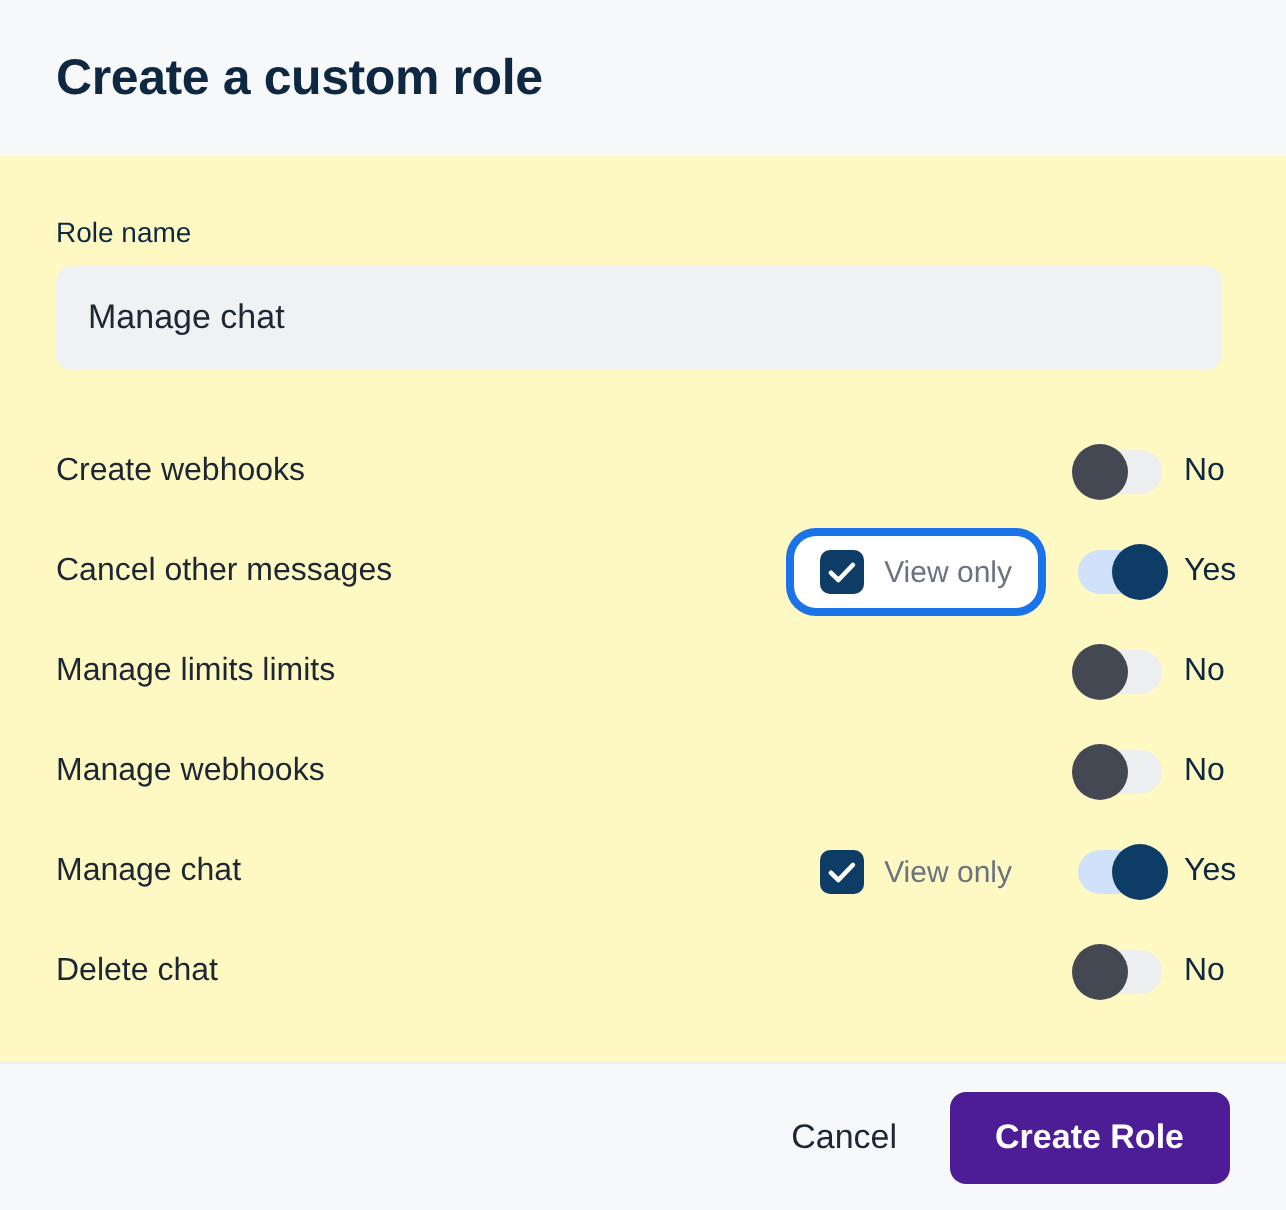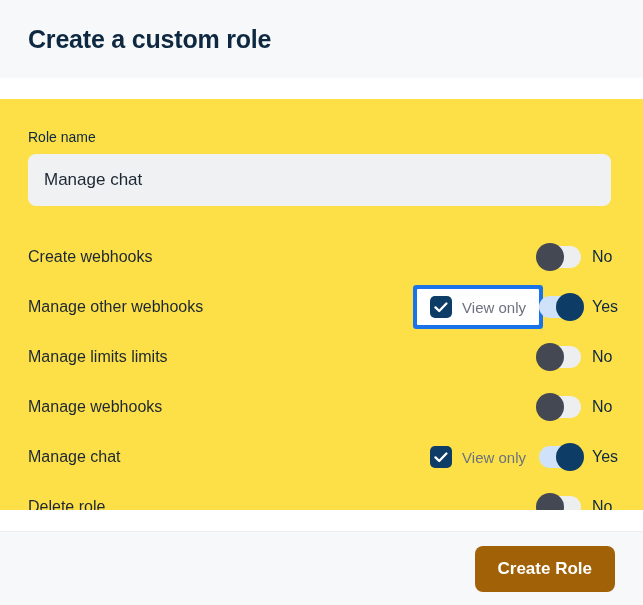--- a/index.html
+++ b/index.html
@@ -13,21 +13,20 @@
   }
 
   .modal {
     position: relative;
     width: 643px;
     height: 605px;
     background: #ffffff;
     display: flex;
     flex-direction: column;
     overflow: hidden;
-    gap: 21px;
   }
 
   
   .modal-header {
     height: 78px;
     background: #f7f8fa;
     display: flex;
     align-items: center;
     padding: 0 28px;
     flex: 0 0 auto;
@@ -35,21 +34,21 @@
   .modal-title {
     font-size: 25px;
     font-weight: 700;
     color: #0d2840;
     letter-spacing: -0.2px;
   }
 
   
   .modal-body {
     flex: 1 1 auto;
-    background: #fde047;
+    background: #fef9c3;
     padding: 30px 28px 0 28px;
     overflow: hidden;
   }
 
   .field-group { margin-bottom: 26px; }
 
   .field-label {
     display: block;
     font-size: 14px;
     color: #0d2840;
@@ -93,22 +92,22 @@
     flex: 0 0 auto;
     justify-content: flex-end;
   }
 
   
   .viewonly {
     display: flex;
     align-items: center;
     gap: 10px;
     padding: 7px 13px;
-    border-radius: 1px;
-    margin-right: 0;
+    border-radius: 11px;
+    margin-right: 20px;
   }
   .viewonly.focused {
     background: #ffffff;
     box-shadow: 0 0 0 4px #1a73e8;
   }
   .viewonly.hidden { visibility: hidden; }
 
   .checkbox {
     width: 22px;
     height: 22px;
@@ -179,21 +178,21 @@
     background: none;
     border: none;
     font-family: "Liberation Sans", sans-serif;
     font-size: 17px;
     color: #1c2733;
     cursor: pointer;
     padding: 8px 4px;
   }
 
   .btn-primary {
-    background: #a16207;
+    background: #4c1d95;
     border: none;
     border-radius: 8px;
     color: #ffffff;
     font-family: "Liberation Sans", sans-serif;
     font-size: 17px;
     font-weight: 600;
     padding: 13px 23px;
     cursor: pointer;
   }
 </style>
@@ -223,21 +222,21 @@
             </div>
             <div class="toggle-wrap">
               <div class="toggle off">
                 <span class="knob"></span>
               </div>
               <span class="toggle-text">No</span>
             </div>
           </div>
         </div>
         <div class="perm-row">
-          <div class="perm-label">Manage other webhooks</div>
+          <div class="perm-label">Cancel other messages</div>
           <div class="perm-controls">
             <div class="viewonly focused">
               <span class="checkbox">
                 <svg width="14" height="11" viewBox="0 0 14 11">
                   <path d="M1.5 5.4 L5.2 9 L12.4 1.5" fill="none" stroke="#ffffff" stroke-width="2.3" stroke-linecap="round" stroke-linejoin="round"></path>
                 </svg>
               </span>
               <span class="viewonly-label">View only</span>
             </div>
             <div class="toggle-wrap">
@@ -291,35 +290,36 @@
             </div>
             <div class="toggle-wrap">
               <div class="toggle on">
                 <span class="knob"></span>
               </div>
               <span class="toggle-text">Yes</span>
             </div>
           </div>
         </div>
         <div class="perm-row">
-          <div class="perm-label">Delete role</div>
+          <div class="perm-label">Delete chat</div>
           <div class="perm-controls">
             <div class="viewonly hidden">
               <span class="checkbox" style="background: rgb(255, 255, 255); box-shadow: rgb(170, 178, 189) 0px 0px 0px 2px inset;"></span>
               <span class="viewonly-label">View only</span>
             </div>
             <div class="toggle-wrap">
               <div class="toggle off">
                 <span class="knob"></span>
               </div>
               <span class="toggle-text">No</span>
             </div>
           </div>
         </div>
       </div>
 
   </div>
 
   <div class="modal-footer">
+    <button class="btn-cancel">Cancel</button>
     <button class="btn-primary">Create Role</button>
   </div>
 
 </div>
 
 </body></html>

